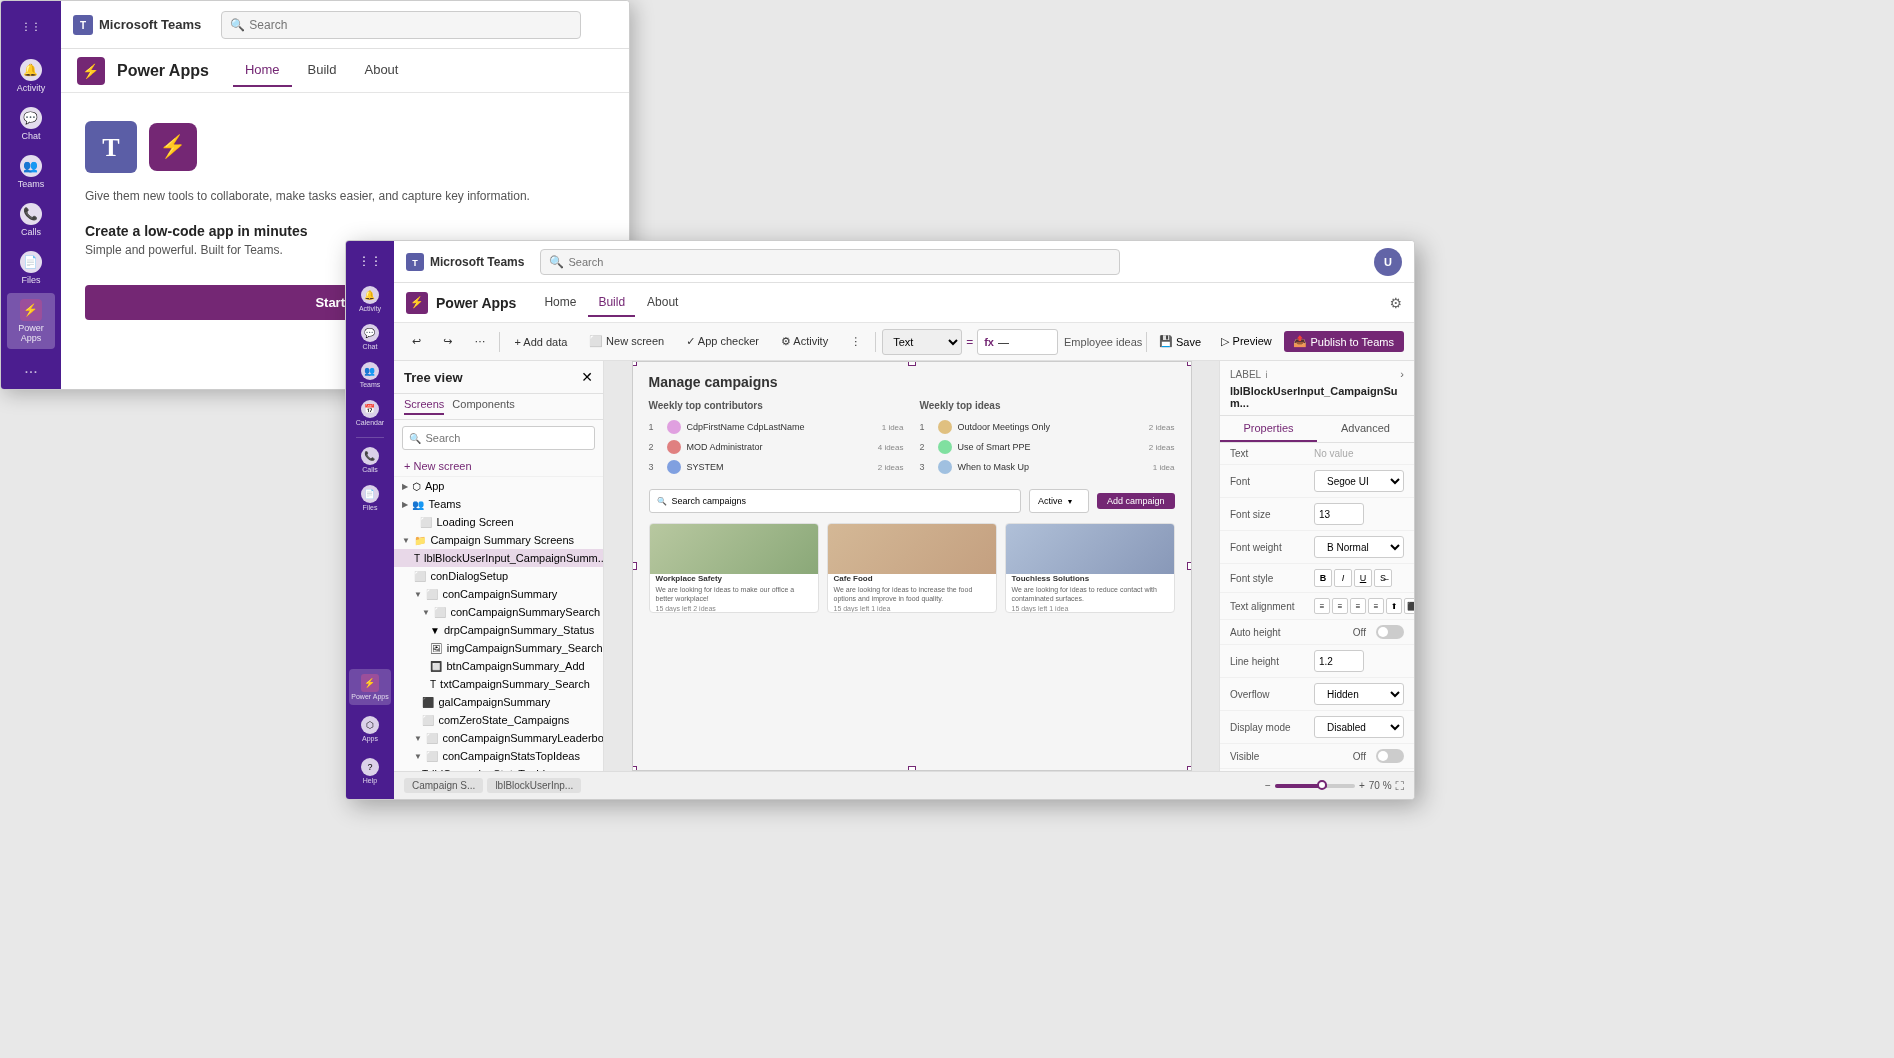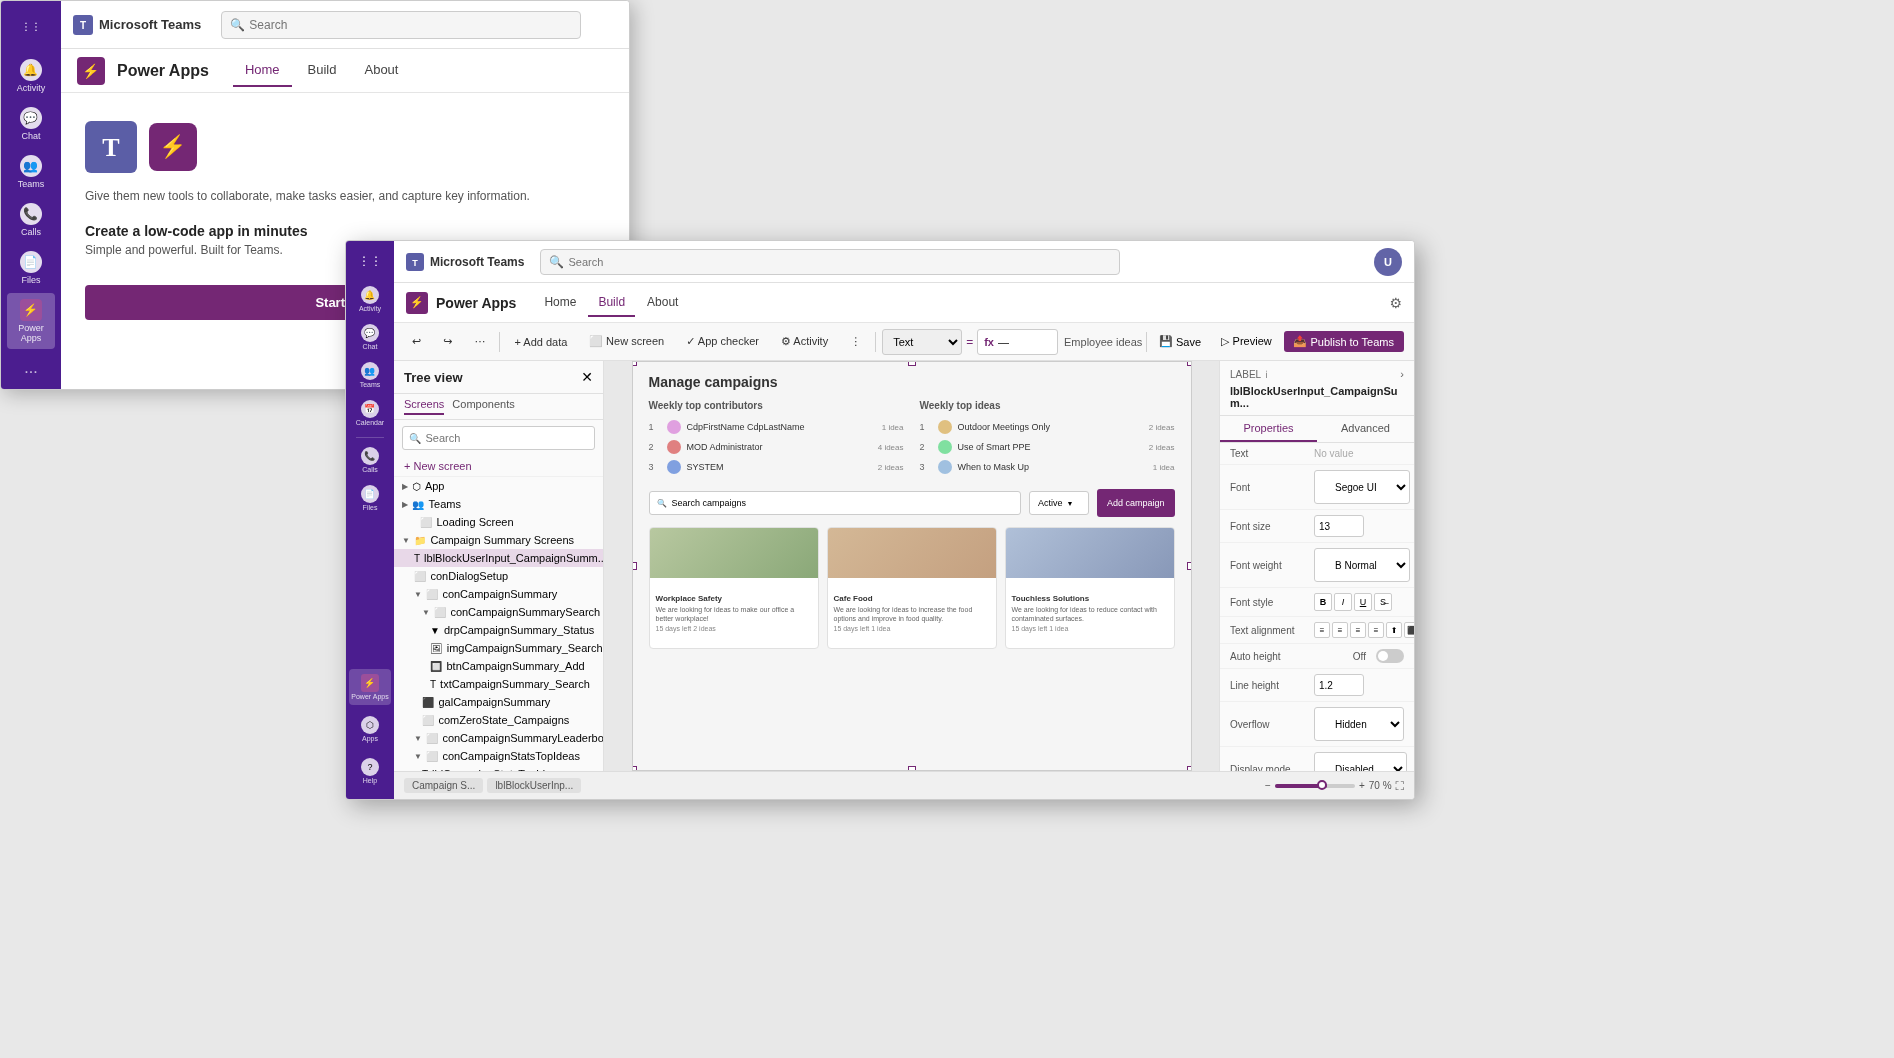--- a/index.html
+++ b/index.html
@@ -773,21 +773,21 @@
       background: white;
       min-width: 60px;
     }
 
     .canvas-add-btn {
       background: #742774;
       color: white;
       border: none;
       border-radius: 3px;
       padding: 0 10px;
-      height: 28px;
+      height: 16px;
       font-size: 9px;
       cursor: pointer;
     }
 
     .canvas-cards {
       display: flex;
       gap: 8px;
     }
 
     .canvas-card {
@@ -803,21 +803,21 @@
       background: #ccc;
       position: relative;
     }
 
     .canvas-card-img-1 { background: linear-gradient(135deg, #b8c8a0, #8aa878); }
     .canvas-card-img-2 { background: linear-gradient(135deg, #d4b896, #c4a080); }
     .canvas-card-img-3 { background: linear-gradient(135deg, #9ab8d0, #6a94b8); }
     .canvas-card-img-4 { background: linear-gradient(135deg, #b0c0d8, #8898b8); }
 
     .canvas-card-body {
-      padding: 16px 6px;
+      padding: 0 6px;
     }
 
     .canvas-card-title {
       font-size: 8px;
       font-weight: 600;
       color: #333;
       margin-bottom: 2px;
     }
 
     .canvas-card-desc {
@@ -914,25 +914,25 @@
     .prop-input {
       height: 22px;
       border: 1px solid #ccc;
       border-radius: 3px;
       font-size: 10px;
       padding: 0 4px;
       flex: 1;
     }
 
     .prop-select {
-      height: 34px;
+      height: 22px;
       border: 1px solid #ccc;
       border-radius: 3px;
       font-size: 10px;
-      padding: 0 16px;
+      padding: 0 8px;
       flex: 1;
       background: white;
     }
 
     .prop-toggle {
       width: 28px;
       height: 14px;
       background: #742774;
       border-radius: 7px;
       position: relative;

